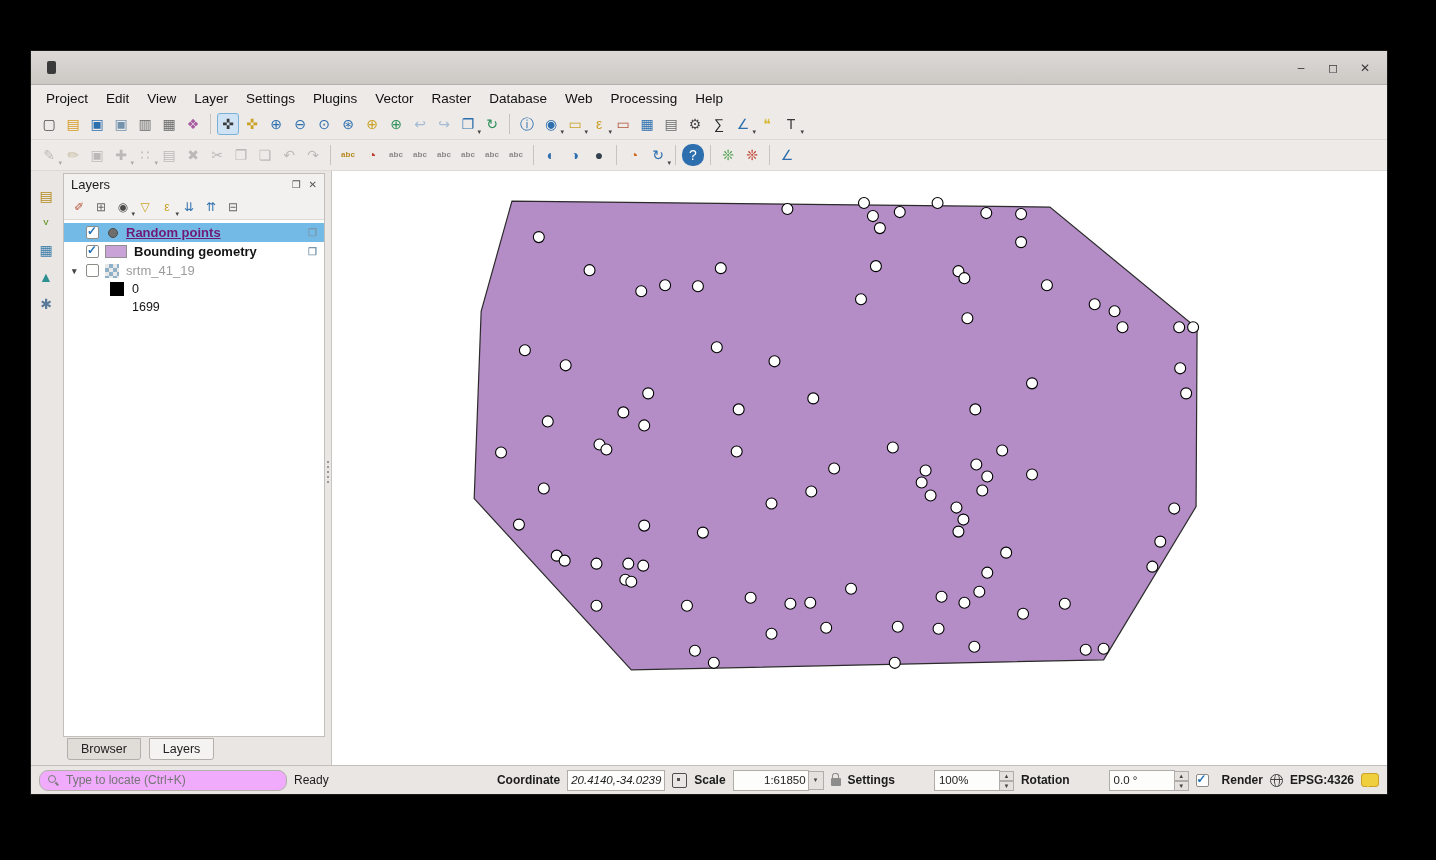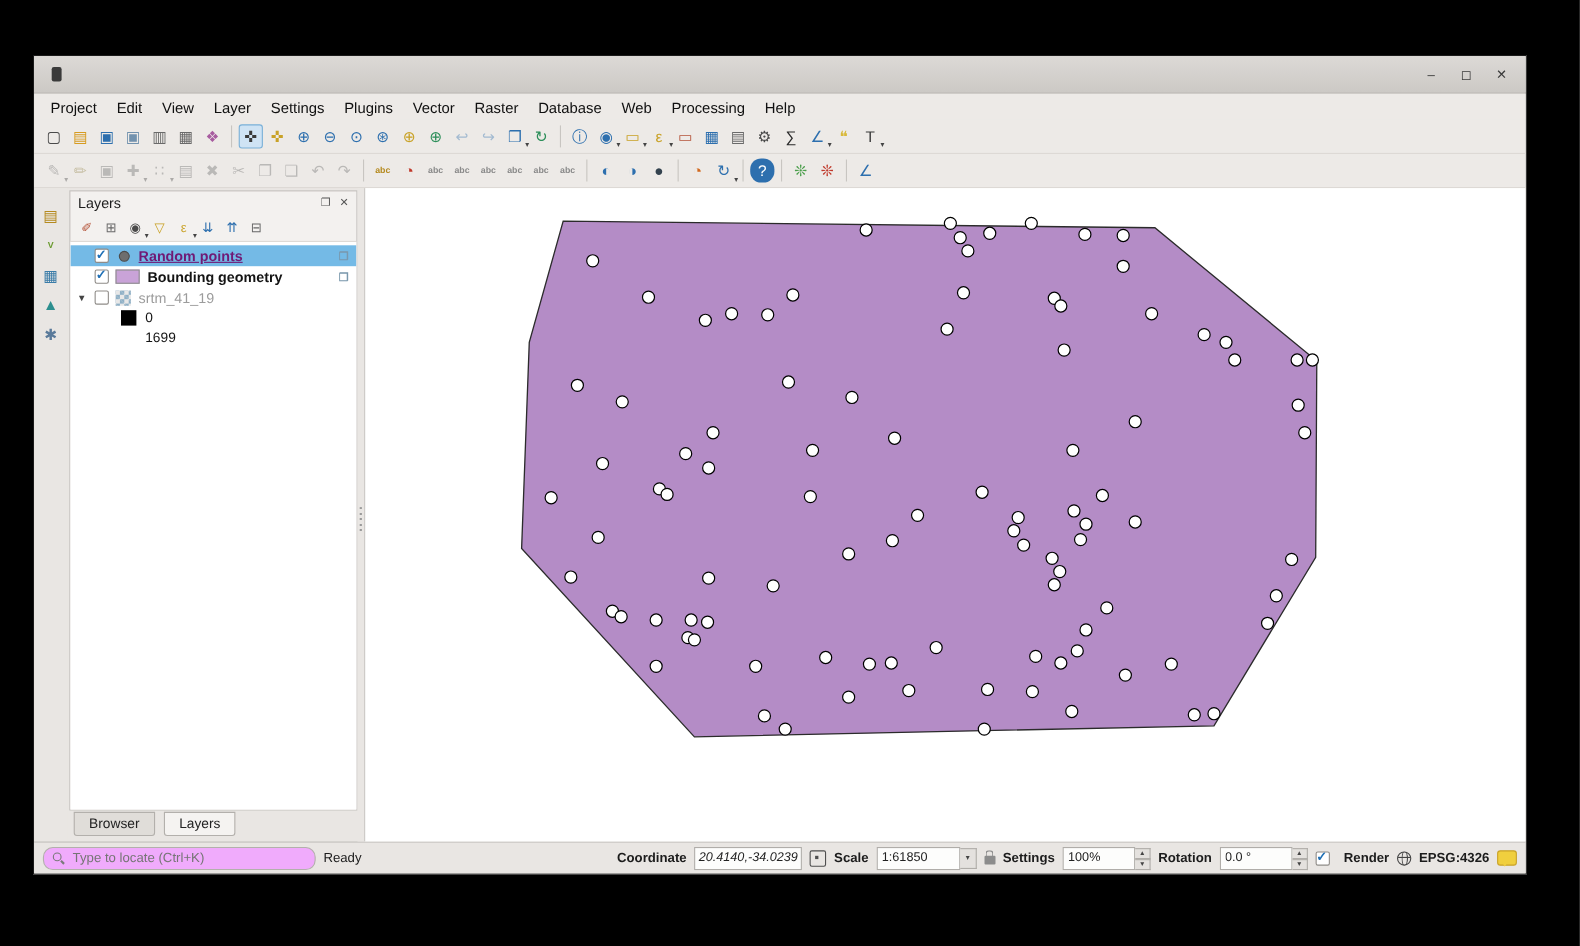--- a/index.html
+++ b/index.html
@@ -70,24 +70,24 @@
   .locate input{border:none;outline:none;background:transparent;font-size:12px;color:#333;width:200px;font-family:"Liberation Sans",sans-serif;}
   .mag-icon{width:11px;height:11px;position:relative;margin:0 5px 0 8px;flex:none;}
   .mag-icon::before{content:"";position:absolute;width:6px;height:6px;border:1.5px solid #7a7a7a;border-radius:50%;left:0;top:0;}
   .mag-icon::after{content:"";position:absolute;width:4px;height:1.5px;background:#7a7a7a;transform:rotate(45deg);right:0;bottom:1px;}
   .flex-sp{flex:1;}
   .sb-label{font-size:12px;color:#1c1c1c;font-weight:bold;}
   .sb-input{height:17px;border:1px solid #b0ada9;background:#fdfdfc;font-size:11.5px;text-align:center;
     font-family:"Liberation Sans",sans-serif;color:#222;}
   .coord{width:92px;font-style:italic;}
   .combo{display:flex;align-items:center;}
-  .combo .sb-input{width:68px;text-align:left;padding-left:4px;}
+  .combo .sb-input{width:68px;text-align:right;padding-left:4px;}
   .dd-btn{width:15px;height:19px;border:1px solid #b0ada9;border-left:none;background:#e4e1de;
     display:flex;align-items:center;justify-content:center;font-size:7px;color:#444;box-sizing:border-box;}
-  .spin{display:flex;align-items:center;}
+  .spin{display:flex;align-items:center;margin-left:32px;}
   .spin .sb-input{width:58px;text-align:left;padding-left:4px;}
   .spin-btns{display:flex;flex-direction:column;width:14px;height:19px;box-sizing:border-box;}
   .spin-btns span{flex:1;border:1px solid #b0ada9;border-left:none;background:#e4e1de;font-size:6px;
     line-height:8px;text-align:center;color:#444;box-sizing:border-box;}
   .extent-icon{width:13px;height:13px;border:1px solid #4f4f4f;border-radius:2px;position:relative;flex:none;}
   .extent-icon::after{content:"";position:absolute;left:4px;top:4px;width:3px;height:3px;background:#4f4f4f;}
   .lock-icon{width:10px;height:8px;background:#8c8c8c;border-radius:1px;position:relative;margin-top:4px;flex:none;}
   .lock-icon::before{content:"";position:absolute;top:-5px;left:1px;width:5px;height:5px;border:1.5px solid #8c8c8c;
     border-bottom:none;border-radius:3px 3px 0 0;}
   .globe-icon{width:13px;height:13px;border:1.4px solid #444;border-radius:50%;position:relative;flex:none;box-sizing:border-box;}

